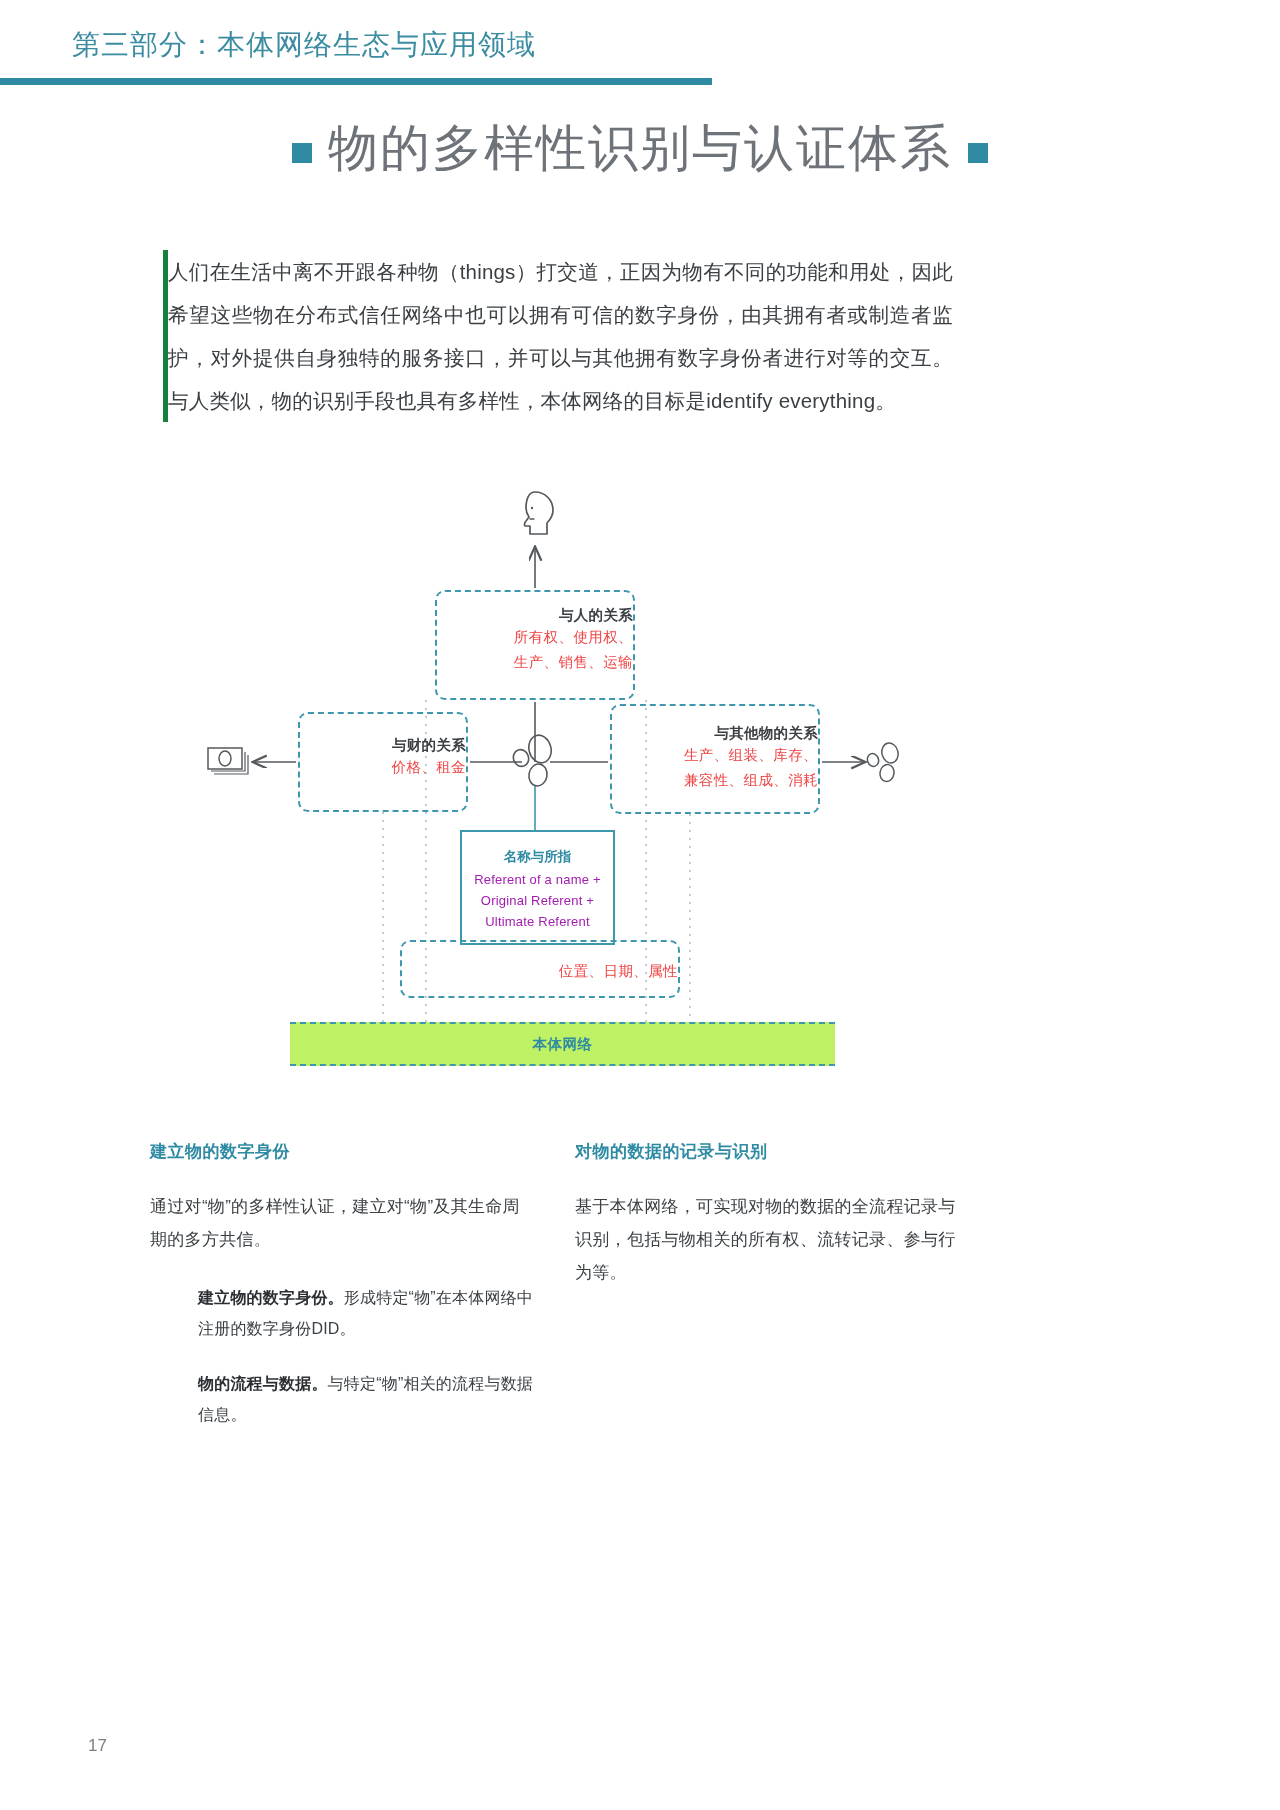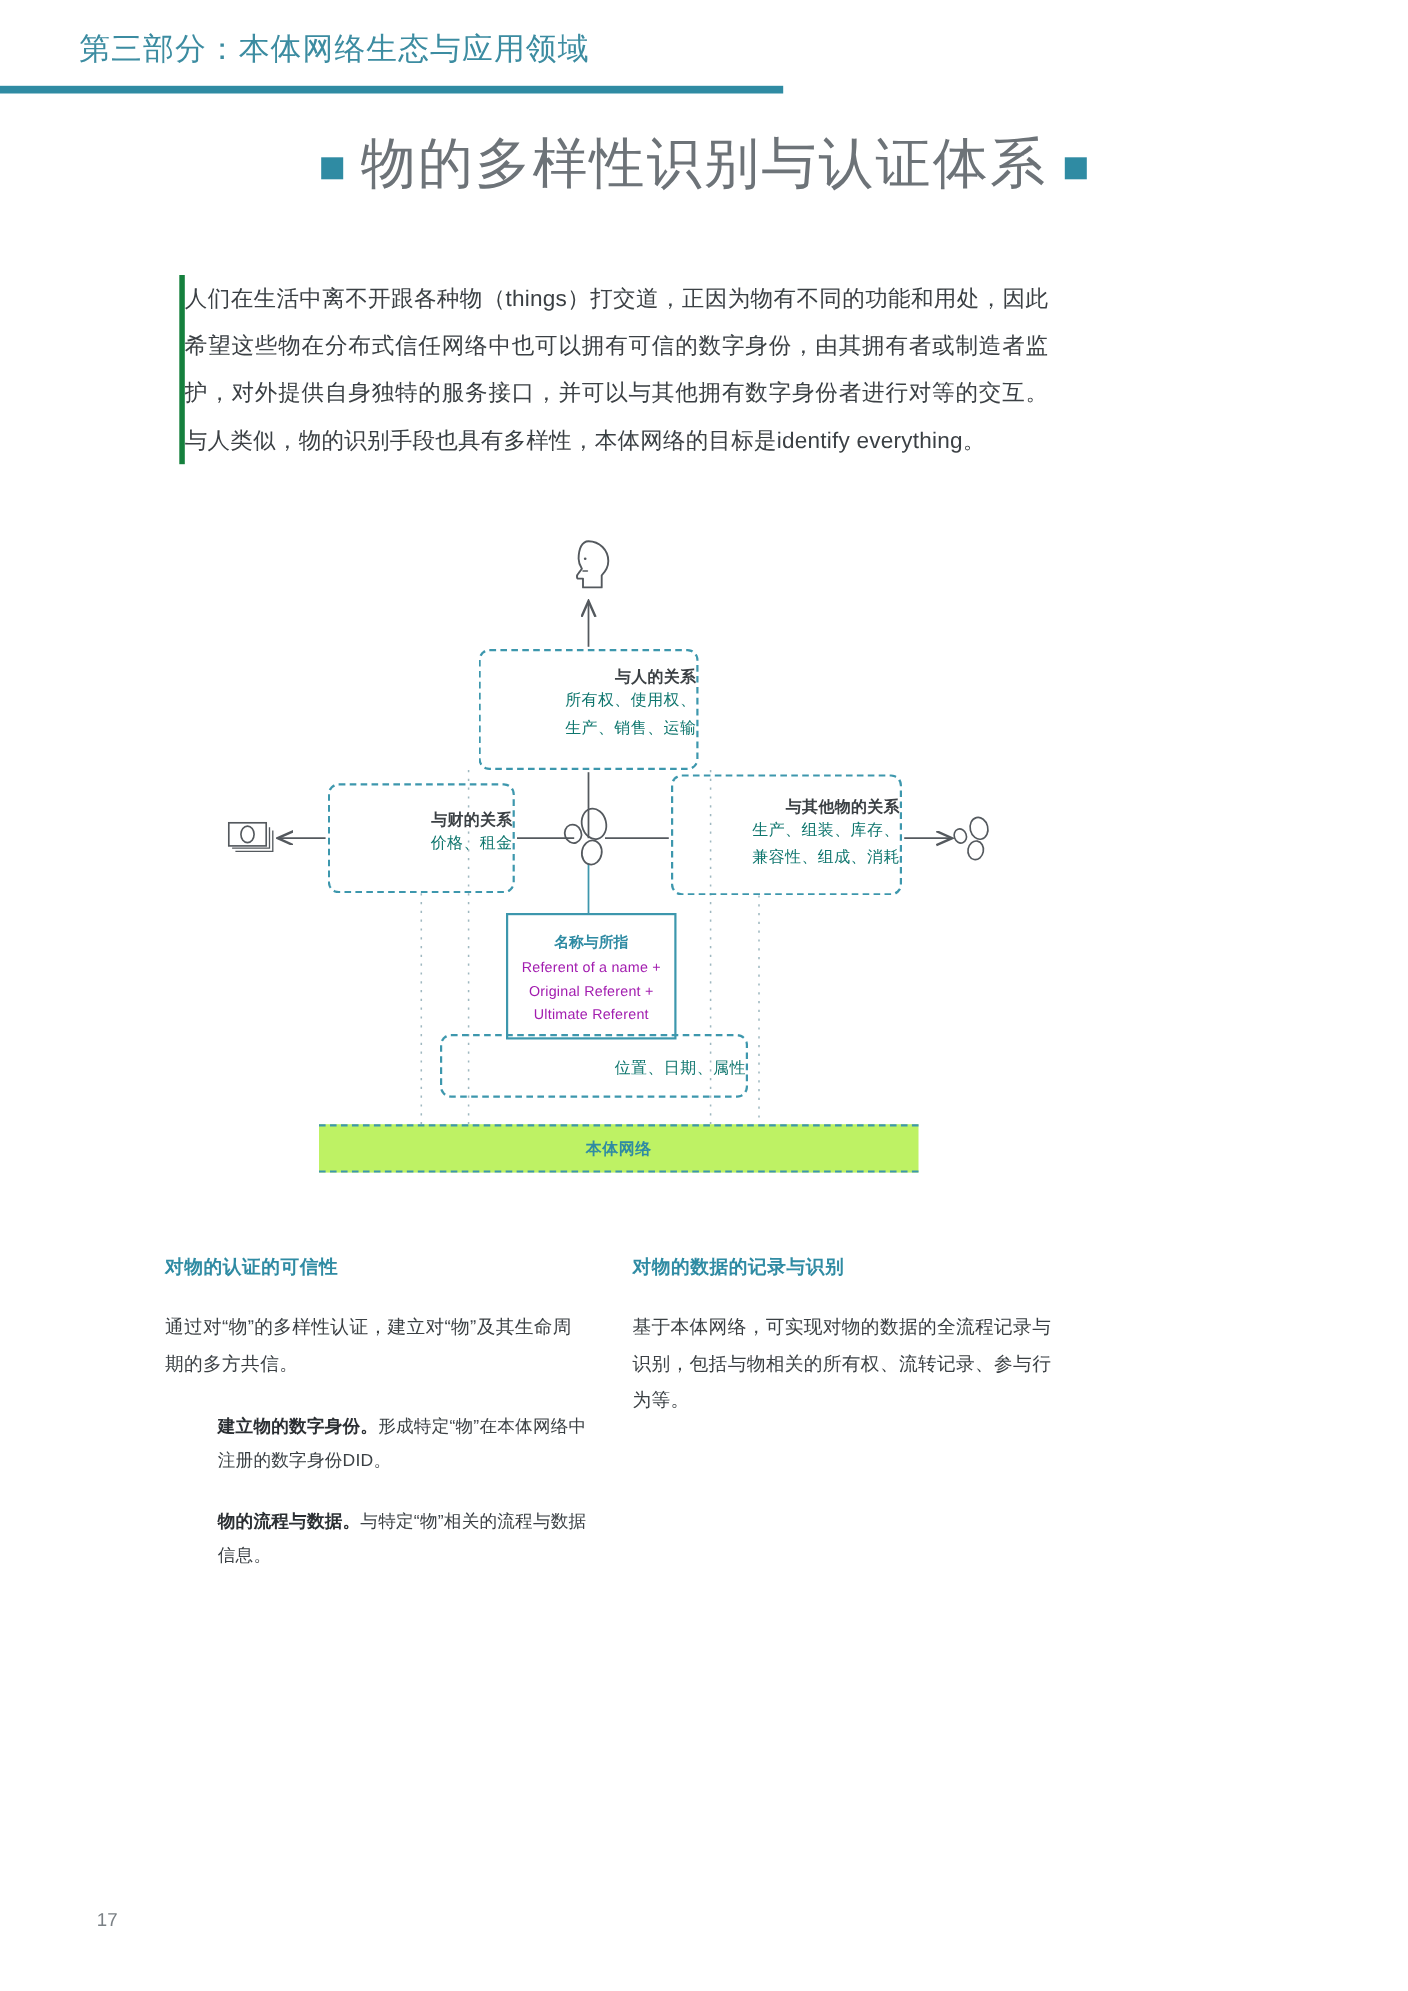--- a/index.html
+++ b/index.html
@@ -108,21 +108,21 @@
     background: transparent;
   }
   .d-title {
     font-size: 14.5px;
     font-weight: bold;
     color: #3b4044;
     letter-spacing: 0.3px;
   }
   .d-line {
     font-size: 14.5px;
-    color: #0f766e;
+    color: #ef4444;
     letter-spacing: 0.4px;
     line-height: 25px;
   }
 
   #box-person { left: 285px; top: 100px; width: 200px; height: 110px; padding-top: 14px; }
   #box-wealth { left: 148px; top: 222px; width: 170px; height: 100px; padding-top: 22px; }
   #box-things { left: 460px; top: 214px; width: 210px; height: 110px; padding-top: 18px; }
   #box-attrs  { left: 250px; top: 450px; width: 280px; height: 58px; padding-top: 17px; }
 
   .d-solidbox {
@@ -309,21 +309,21 @@
   <div class="d-box" id="box-attrs">
     <div class="d-line">位置、日期、属性</div>
   </div>
 
   <div id="ontology-bar">
     <span class="bar-label">本体网络</span>
   </div>
 </div>
 
 <div class="col" id="col-left">
-  <div class="col-heading">对物的认证的可信性</div>
+  <div class="col-heading">建立物的数字身份</div>
   <div class="col-para">通过对“物”的多样性认证，建立对“物”及其生命周期的多方共信。</div>
 
   <div class="col-sub">
     <b>建立物的数字身份。</b><span>形成特定“物”在本体网络中注册的数字身份DID。</span>
   </div>
   <div class="col-sub">
     <b>物的流程与数据。</b><span>与特定“物”相关的流程与数据信息。</span>
   </div>
 </div>
 

